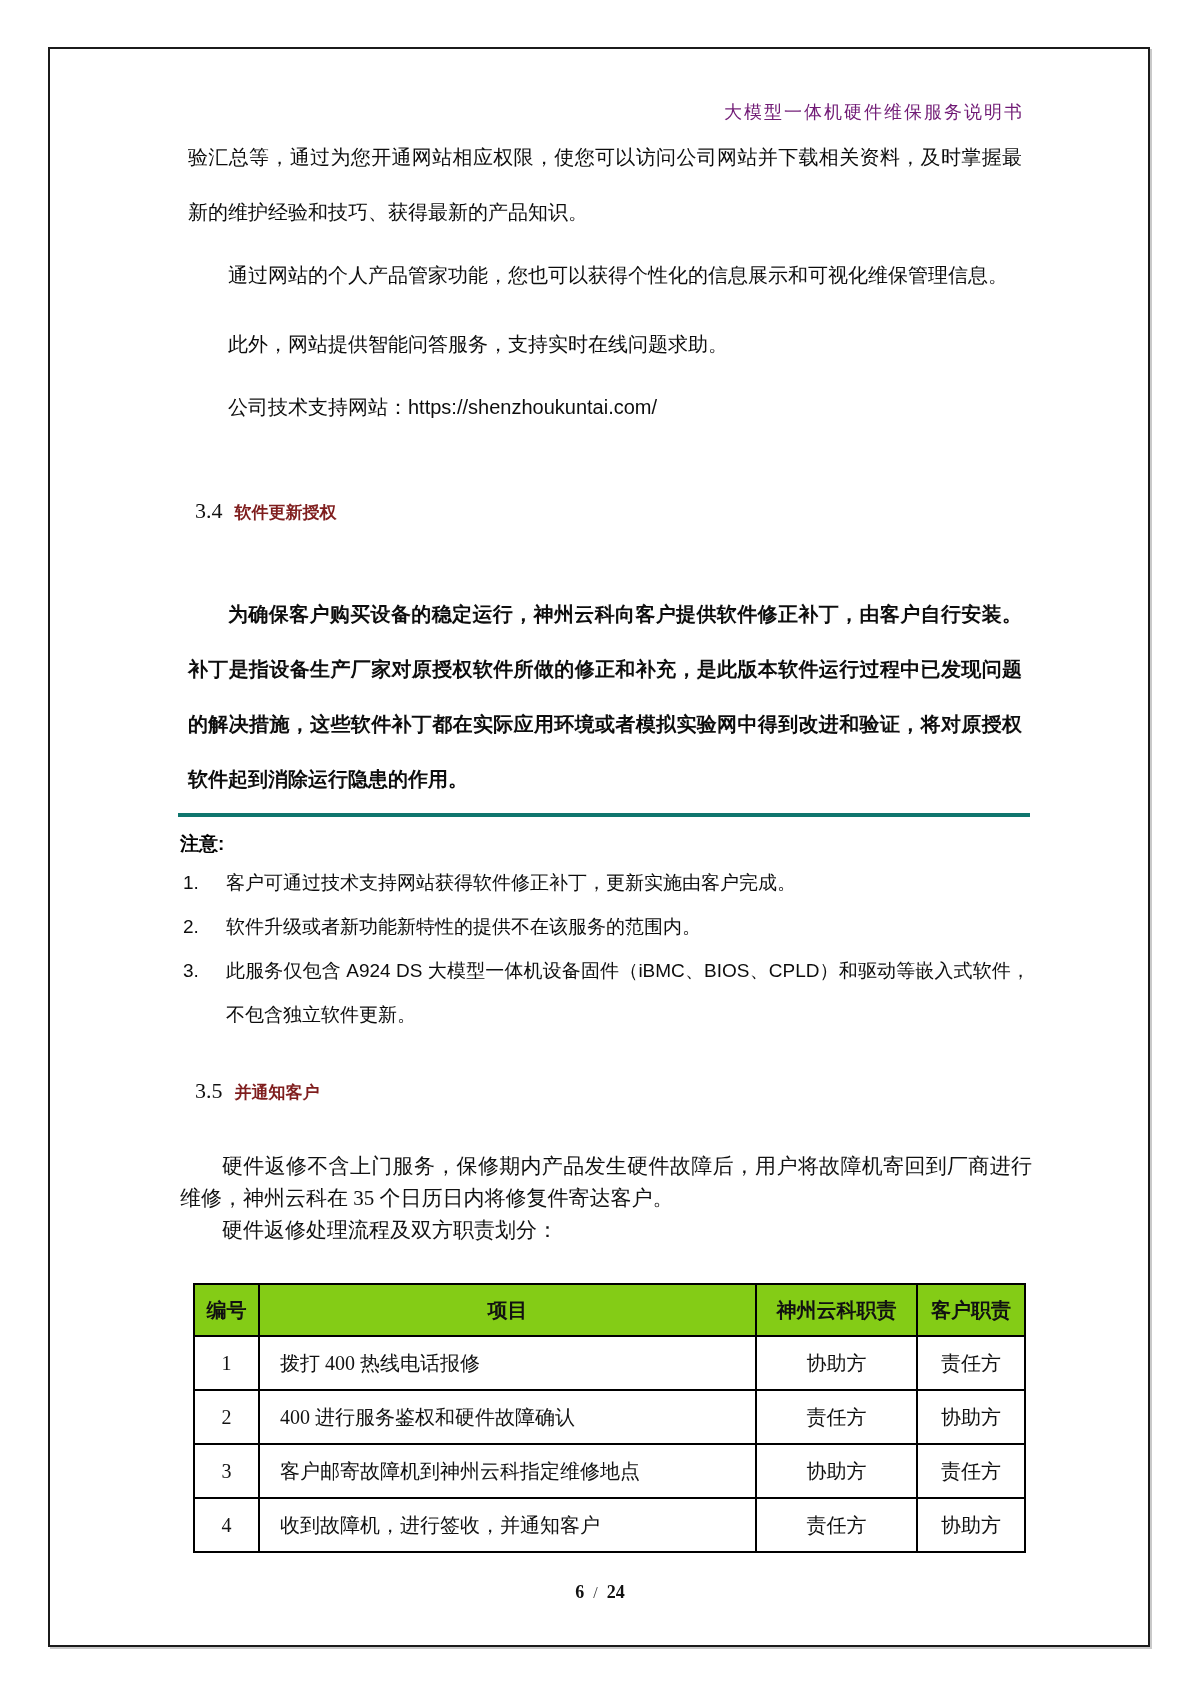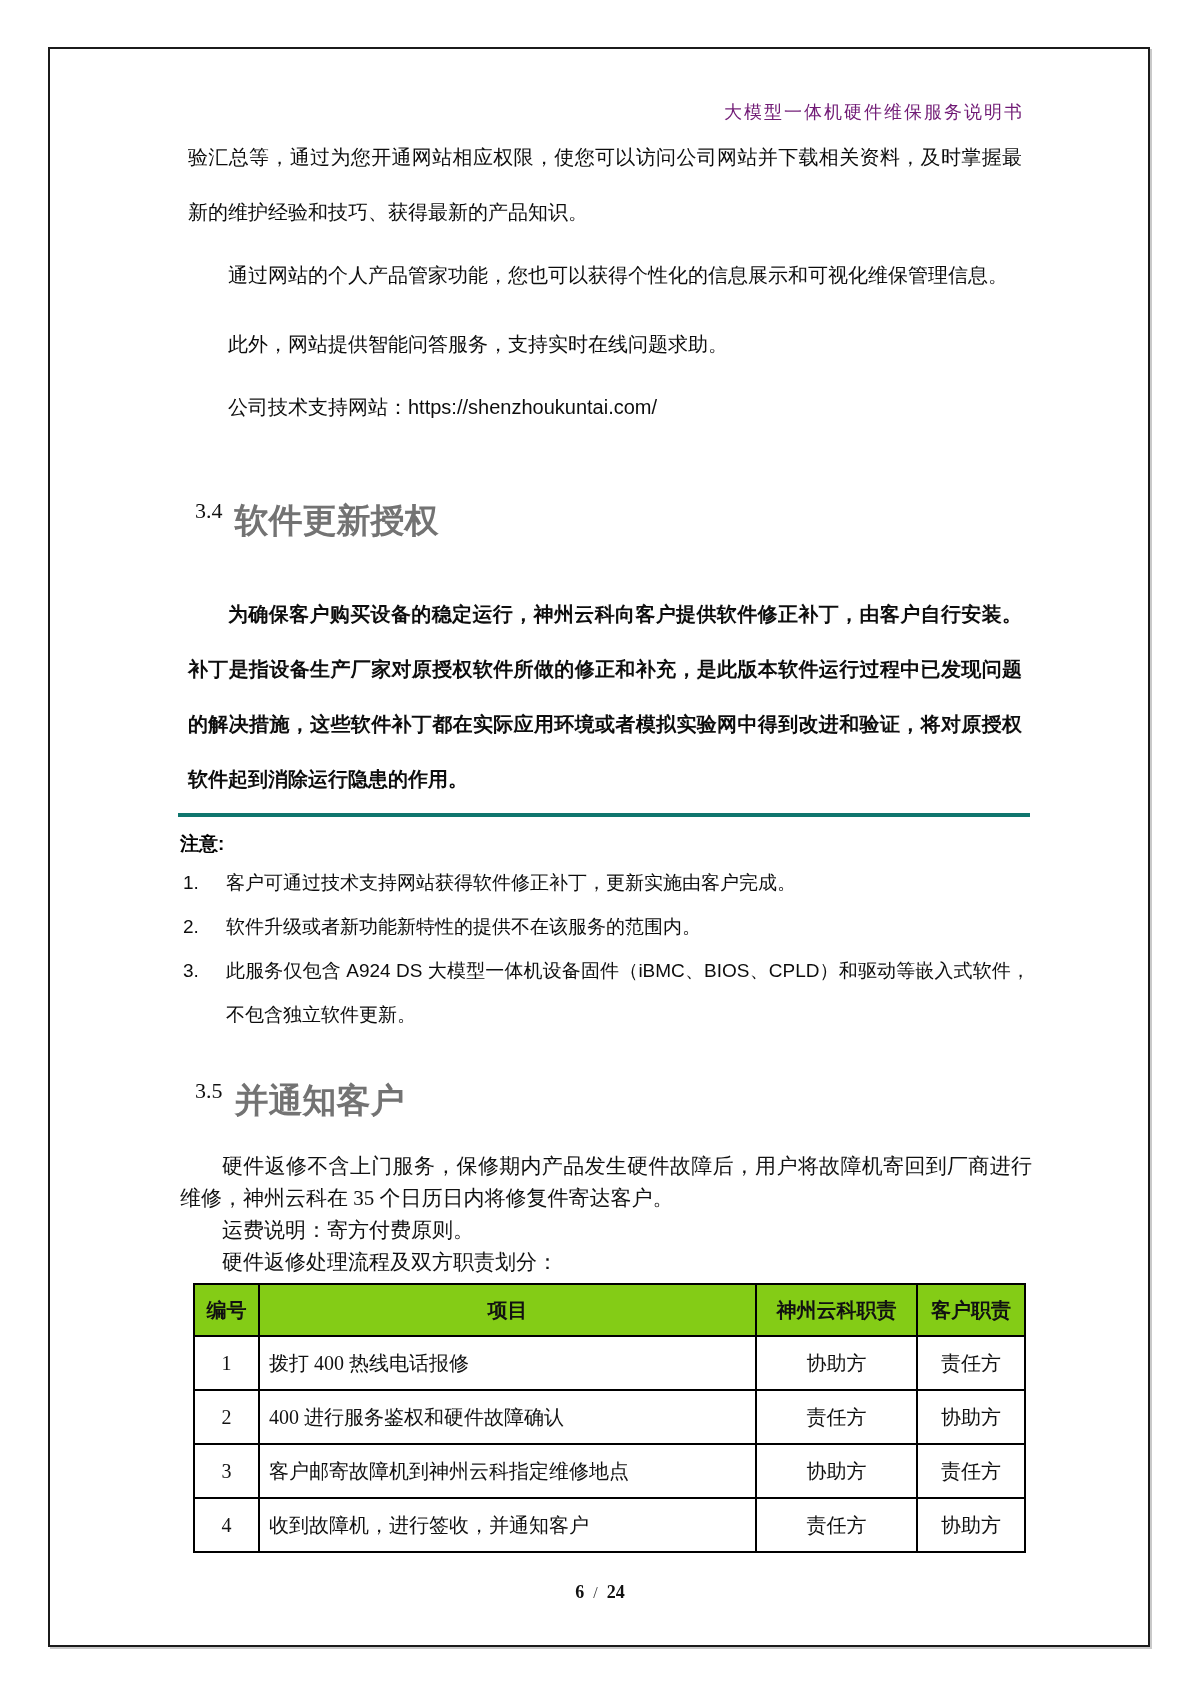--- a/index.html
+++ b/index.html
@@ -21,23 +21,23 @@
   .flow-top { position:absolute; left:180px; top:122px; width:850px; }
   .sans-p {
     margin:8px; font-family:"Liberation Sans", sans-serif;
     font-size:20px; line-height:55px; color:#0d0d0d;
     text-align:justify; text-indent:2em;
   }
   .sans-p.cont { text-indent:0; }
   .mt14 { margin-top:14px; }
   .url-text { font-family:"Liberation Sans", sans-serif; }
 
-  .section-heading { position:absolute; left:195px; display:flex; align-items:flex-start; }
+  .section-heading { position:absolute; left:195px; display:flex; align-items:flex-end; }
   .sec-num { font-family:"Liberation Serif", serif; font-size:22px; color:#111; }
-  .sec-title { font-family:"Liberation Sans", sans-serif; font-weight:bold; font-size:34px; color:#737373; margin-left:12px; }
+  .sec-title { font-family:"Liberation Sans", sans-serif; font-weight:bold; font-size:17px; color:#7f1d1d; margin-left:12px; }
   #heading-34 { top:498px; }
   #heading-35 { top:1078px; }
 
   #body-34 { position:absolute; left:180px; top:579px; width:850px;font-weight:bold; }
 
   #notice-block {
     position:absolute; left:178px; top:813px; width:852px;
     border-top:4px solid #0f766e;
   }
   .notice-label {
@@ -63,21 +63,21 @@
     position:absolute; left:193px; top:1283px; width:831px;
     border-collapse:collapse; table-layout:fixed;
     font-family:"Liberation Serif", serif; color:#111;
   }
   #returns-table th, #returns-table td { border:2px solid #000; padding:0; }
   #returns-table thead th {
     background:#84cc16; font-weight:bold; font-size:20px;
     height:50px; text-align:center;
   }
   #returns-table td { font-size:20px; height:52px; text-align:center; }
-  #returns-table td.item-cell { text-align:left; padding-left:9px;margin-left:11px; }
+  #returns-table td.item-cell { text-align:left; padding-left:20px;margin-left:11px; }
 
   .page-footer {
     position:absolute; top:1582px; left:0; width:100%;
     text-align:center; font-family:"Liberation Serif", serif;
     font-size:18px; color:#111;
   }
   .page-num { font-weight:bold; }
   .page-sep { margin:0 9px; font-size:16px; color:#333; }
 </style>
 </head>
@@ -119,21 +119,20 @@
   </div>
 </div>
 
 <div class="section-heading" id="heading-35">
   <span class="sec-num">3.5</span>
   <span class="sec-title">并通知客户</span>
 </div>
 
 <div id="body-35">
   <p class="serif-p">硬件返修不含上门服务，保修期内产品发生硬件故障后，用户将故障机寄回到厂商进行维修，神州云科在 35 个日历日内将修复件寄达客户。</p>
-  <p class="serif-p">运费说明：寄方付费原则。</p>
   <p class="serif-p">硬件返修处理流程及双方职责划分：</p>
 </div>
 
 <table id="returns-table">
   <colgroup>
     <col style="width:65px">
       <col style="width:497px">
       <col style="width:161px">
       <col style="width:108px">
   </colgroup>

